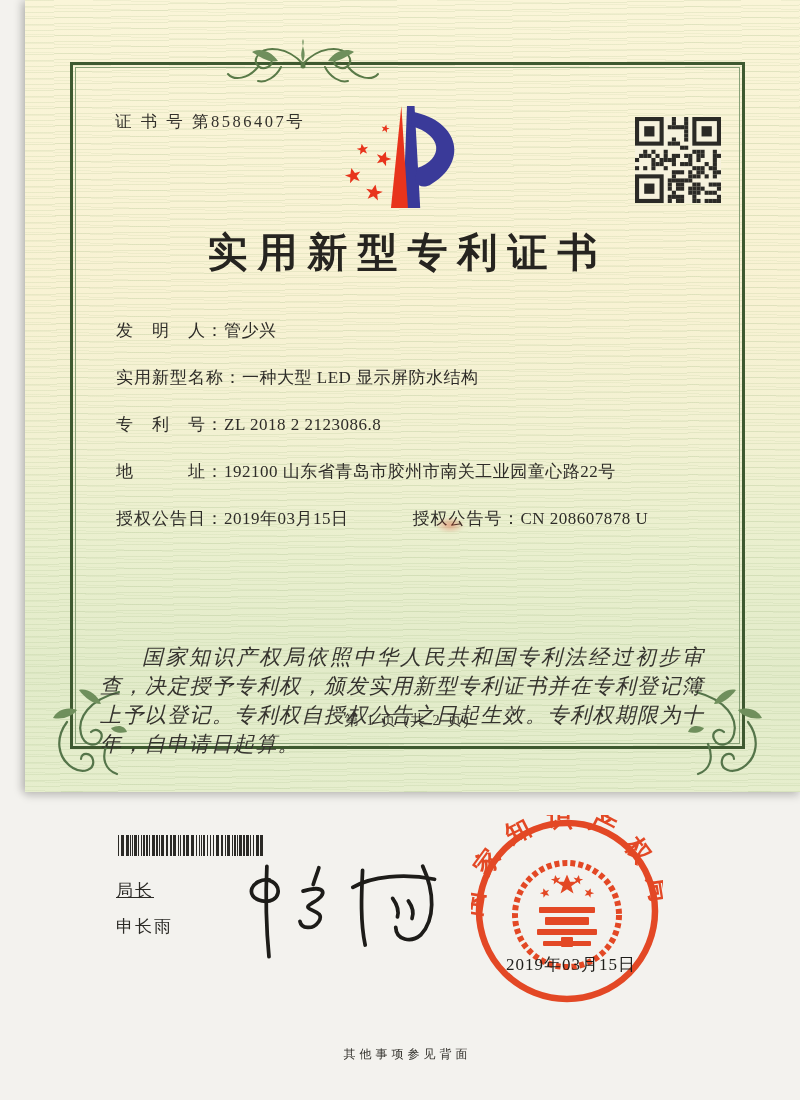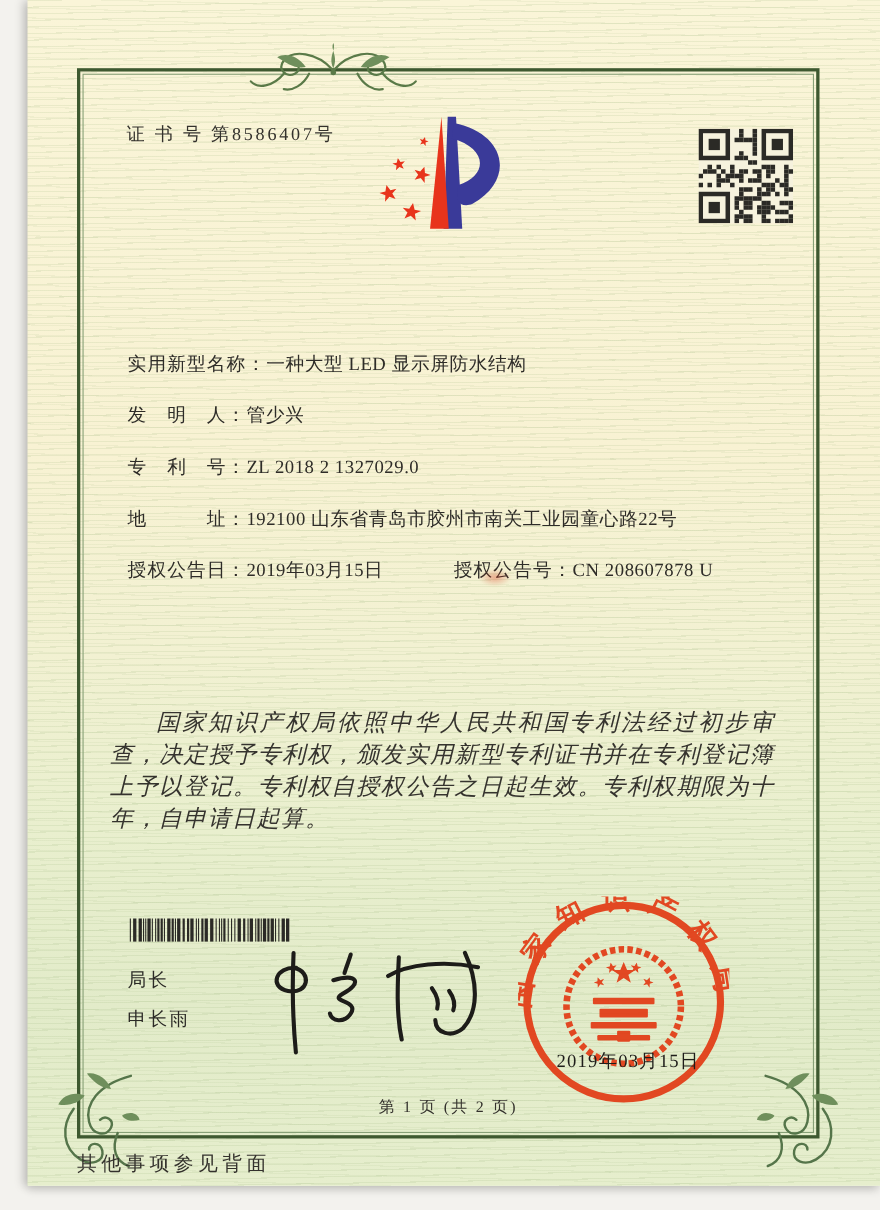--- a/index.html
+++ b/index.html
@@ -3,21 +3,21 @@
 <meta charset="utf-8">
 <style>
   html,body{margin:0;padding:0;}
   body{
     width:800px;height:1100px;position:relative;overflow:hidden;
     background:#f3f2ee;
     font-family:"Liberation Serif","DejaVu Serif",serif;
     color:#2e2c28;
   }
   .paper{
-    position:absolute;left:25px;top:0;width:775px;height:1078px;
+    position:absolute;left:25px;top:0;width:775px;height:792px;
     background-image:
       repeating-linear-gradient(179deg, rgba(148,176,118,.16) 0 1px, rgba(0,0,0,0) 1px 6px),
       repeating-linear-gradient(181.5deg, rgba(148,176,118,.10) 0 1px, rgba(0,0,0,0) 1px 9px),
       linear-gradient(180deg,#faf5d8 0%,#f8f2d3 38%,#f2f1d2 55%,#e9efce 70%,#e2ebc9 85%,#e6eecd 100%);
     box-shadow:-4px 0 8px rgba(0,0,0,.18), 0 5px 8px rgba(0,0,0,.12);
   }
   .frame{
     position:absolute;left:45px;top:62px;right:55px;bottom:43px;
     border:3px solid #3e5930;
   }
@@ -48,35 +48,35 @@
     margin:0;text-indent:2em;font-size:21px;line-height:29px;
     letter-spacing:1.2px;text-align:justify;color:#35332e;font-style:italic;
   }
   .barcode{
     position:absolute;left:45px;top:770px;width:206px;height:21px;
     display:flex;align-items:stretch;
   }
   .barcode i{display:block;background:#2b2a26;height:100%;}
 
   .director-label{position:absolute;left:43px;top:814px;font-size:17px;
-    font-family:"Liberation Sans","DejaVu Sans",sans-serif;color:#2b2a26;letter-spacing:2px;}
+    font-family:"Liberation Sans","DejaVu Sans",sans-serif;color:#2b2a26;letter-spacing:2px;text-decoration:underline;}
   .director-name{position:absolute;left:43px;top:850px;font-size:17px;
     font-family:"Liberation Sans","DejaVu Sans",sans-serif;color:#2b2a26;letter-spacing:2px;}
 
   .signature{position:absolute;left:158px;top:793px;width:218px;height:100px;transform:rotate(-2deg);}
 
   .seal{position:absolute;left:398px;top:750px;width:192px;height:192px;opacity:.93;}
   .seal-date{
     position:absolute;left:408px;top:888px;width:180px;text-align:center;
     font-size:17px;letter-spacing:1px;color:#1e1d1a;z-index:5;
   }
   .page-no{position:absolute;left:0;bottom:16px;width:100%;text-align:center;font-size:14.5px;letter-spacing:2px;color:#33312c;}
   .back-note{
-    position:absolute;left:45px;right:55px;top:1046px;text-align:left;
-    font-size:18px;letter-spacing:4px;color:#33312c;
+    position:absolute;left:45px;right:55px;top:1046px;text-align:center;
+    font-size:12px;letter-spacing:4px;color:#33312c;
   }
   .smudge{
     position:absolute;left:362px;top:452px;width:30px;height:16px;border-radius:50%;
     background:radial-gradient(ellipse,rgba(214,60,28,.4),rgba(214,60,28,0) 70%);
     filter:blur(1px);
   }
 </style>
 </head>
 <body>
 
@@ -282,30 +282,31 @@
         <rect x="58" y="2" width="24" height="24" stroke-width="4"></rect>
         <rect x="2" y="58" width="24" height="24" stroke-width="4"></rect>
       </g>
       <g fill="#2b2a26">
         <rect x="9" y="9" width="10" height="10"></rect>
         <rect x="65" y="9" width="10" height="10"></rect>
         <rect x="9" y="65" width="10" height="10"></rect>
       </g>
     </svg>
 
+    <div class="title">实用新型专利证书</div>
 
     <div class="fields">
       <div class="field-row">
+        <span class="lbl">发　明　人：</span><span>管少兴</span>
+      </div>
+      <div class="field-row">
         <span class="lbl">实用新型名称：</span><span>一种大型 LED 显示屏防水结构</span>
       </div>
       <div class="field-row">
-        <span class="lbl">发　明　人：</span><span>管少兴</span>
-      </div>
-      <div class="field-row">
-        <span class="lbl">专　利　号：</span><span>ZL 2018 2 1327029.0</span>
+        <span class="lbl">专　利　号：</span><span>ZL 2018 2 2123086.8</span>
       </div>
       <div class="field-row">
         <span class="lbl">地　　　址：</span><span>192100 山东省青岛市胶州市南关工业园童心路22号</span>
       </div>
       <div class="field-row">
         <span class="lbl">授权公告日：</span><span>2019年03月15日</span><span class="grant-gap"></span><span class="lbl">授权公告号：</span><span>CN 208607878 U</span>
       </div>
     </div>
 
     <div class="smudge"></div>

